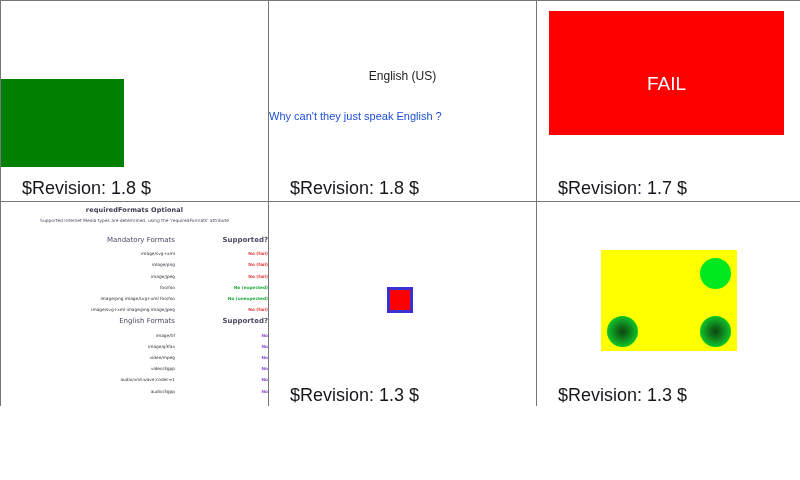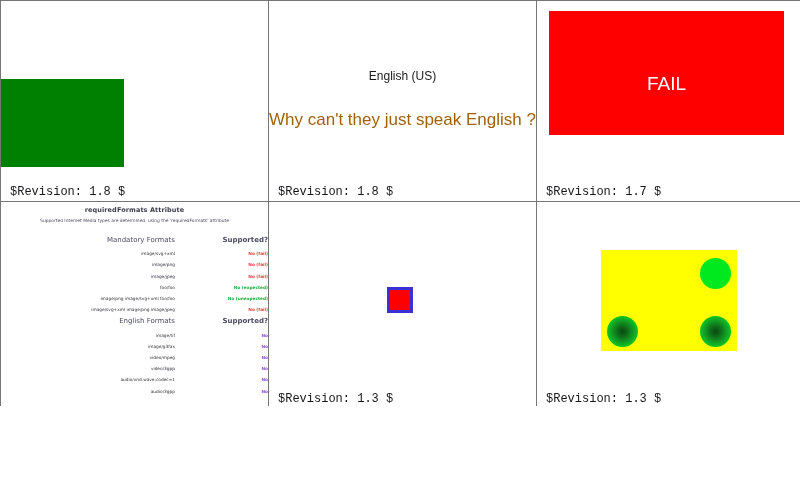--- a/index.html
+++ b/index.html
@@ -45,24 +45,24 @@
   .cell-body {
     position: absolute;
     left: 0;
     top: 0;
     right: 0;
     bottom: 0;
   }
 
   .revision {
     position: absolute;
-    left: 9px;
+    left: 21px;
     bottom: 2px;
-    font-size: 12px;
-    font-family: Liberation Mono, monospace;
+    font-size: 18px;
+    font-family: Liberation Sans, sans-serif;
     color: #16161d;
     letter-spacing: 0px;
     white-space: nowrap;
   }
 
   
   .green-rect {
     position: absolute;
     left: 0px;
     top: 78px;
@@ -80,23 +80,22 @@
     text-align: center;
     font-size: 12px;
     color: #1b1b1b;
     font-family: "Liberation Sans", sans-serif;
   }
   .lang-sentence {
     position: absolute;
     top: 109px;
     left: 0;
     right: 0;
-    text-align: center;
-    font-size: 17px;
-    color: #a16207;
+    font-size: 11px;
+    color: #1d4ed8;
     font-family: "Liberation Sans", sans-serif;
   }
 
   
   .fail-box {
     position: absolute;
     left: 12px;
     top: 10px;
     width: 235px;
     height: 124px;
@@ -239,21 +238,21 @@
         <div class="fail-box">
           <div class="fail-text">FAIL</div>
         </div>
       </div>
       <div class="revision">$Revision: 1.7 $</div>
     </div>
 
     <div class="cell">
       <div class="cell-body">
         <div class="report">
-          <div class="report-title">requiredFormats Attribute</div>
+          <div class="report-title">requiredFormats Optional</div>
           <div class="report-sub">Supported Internet Media types are determined, using the 'requiredFormats' attribute</div>
 
           <table class="report-table">
             <tbody>
               <tr class="sec-head">
                 <th class="col-fmt">Mandatory Formats</th>
                 <th class="col-sup">Supported?</th>
               </tr>
 
               <tr>

